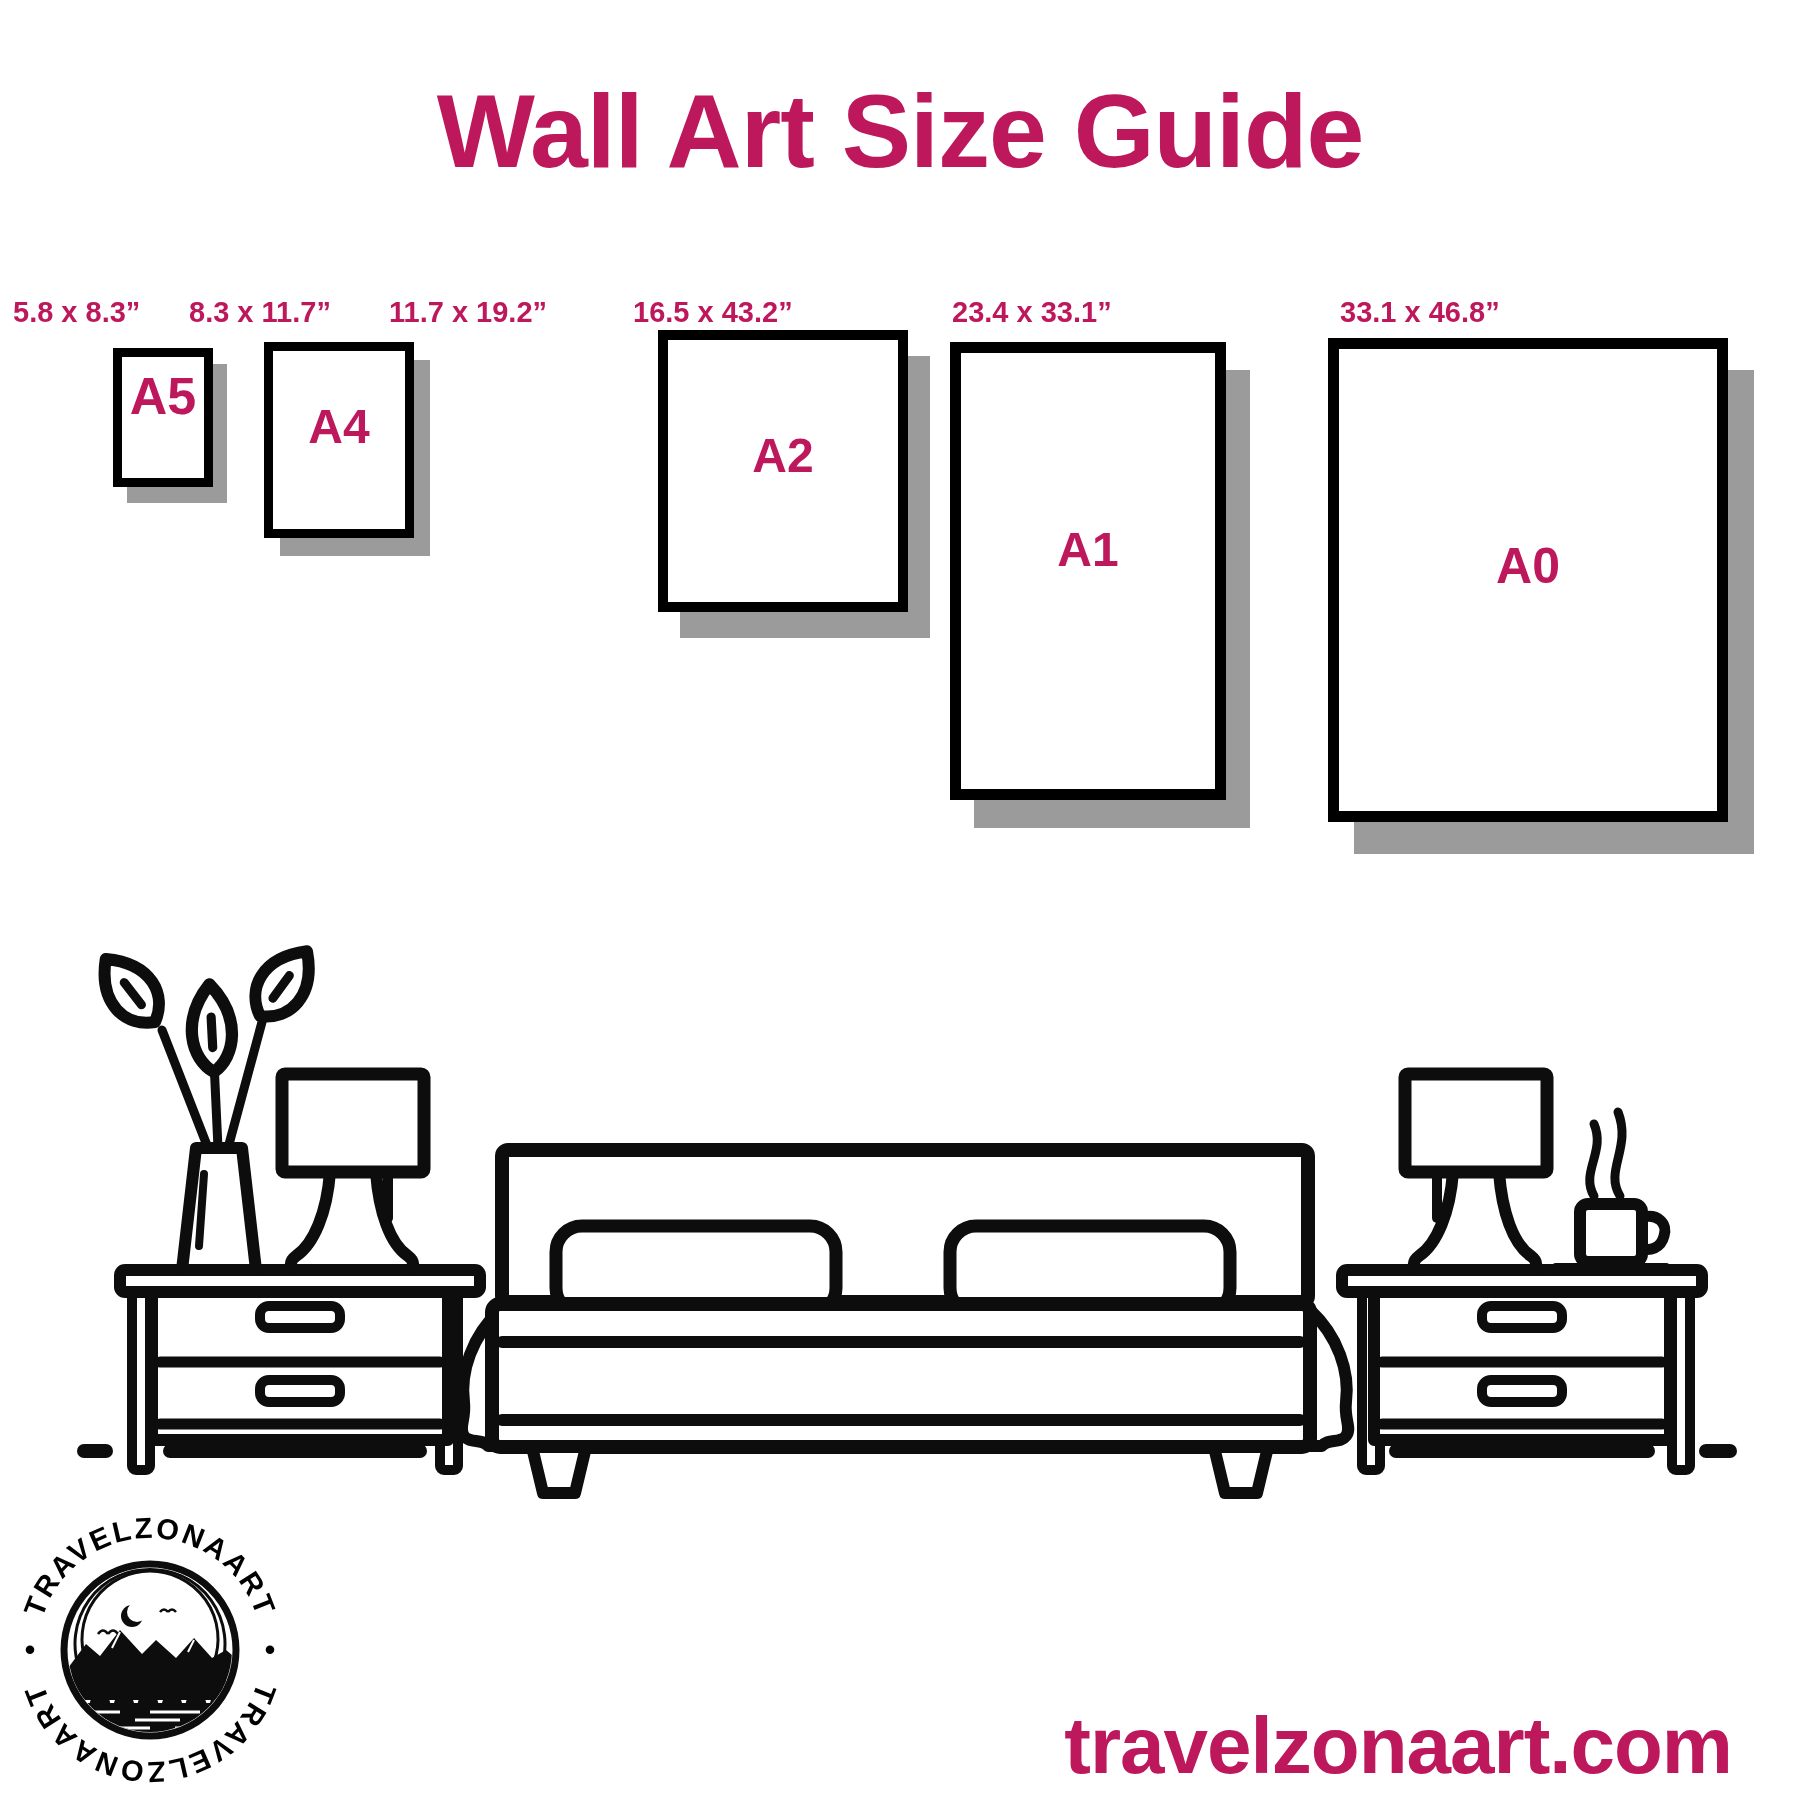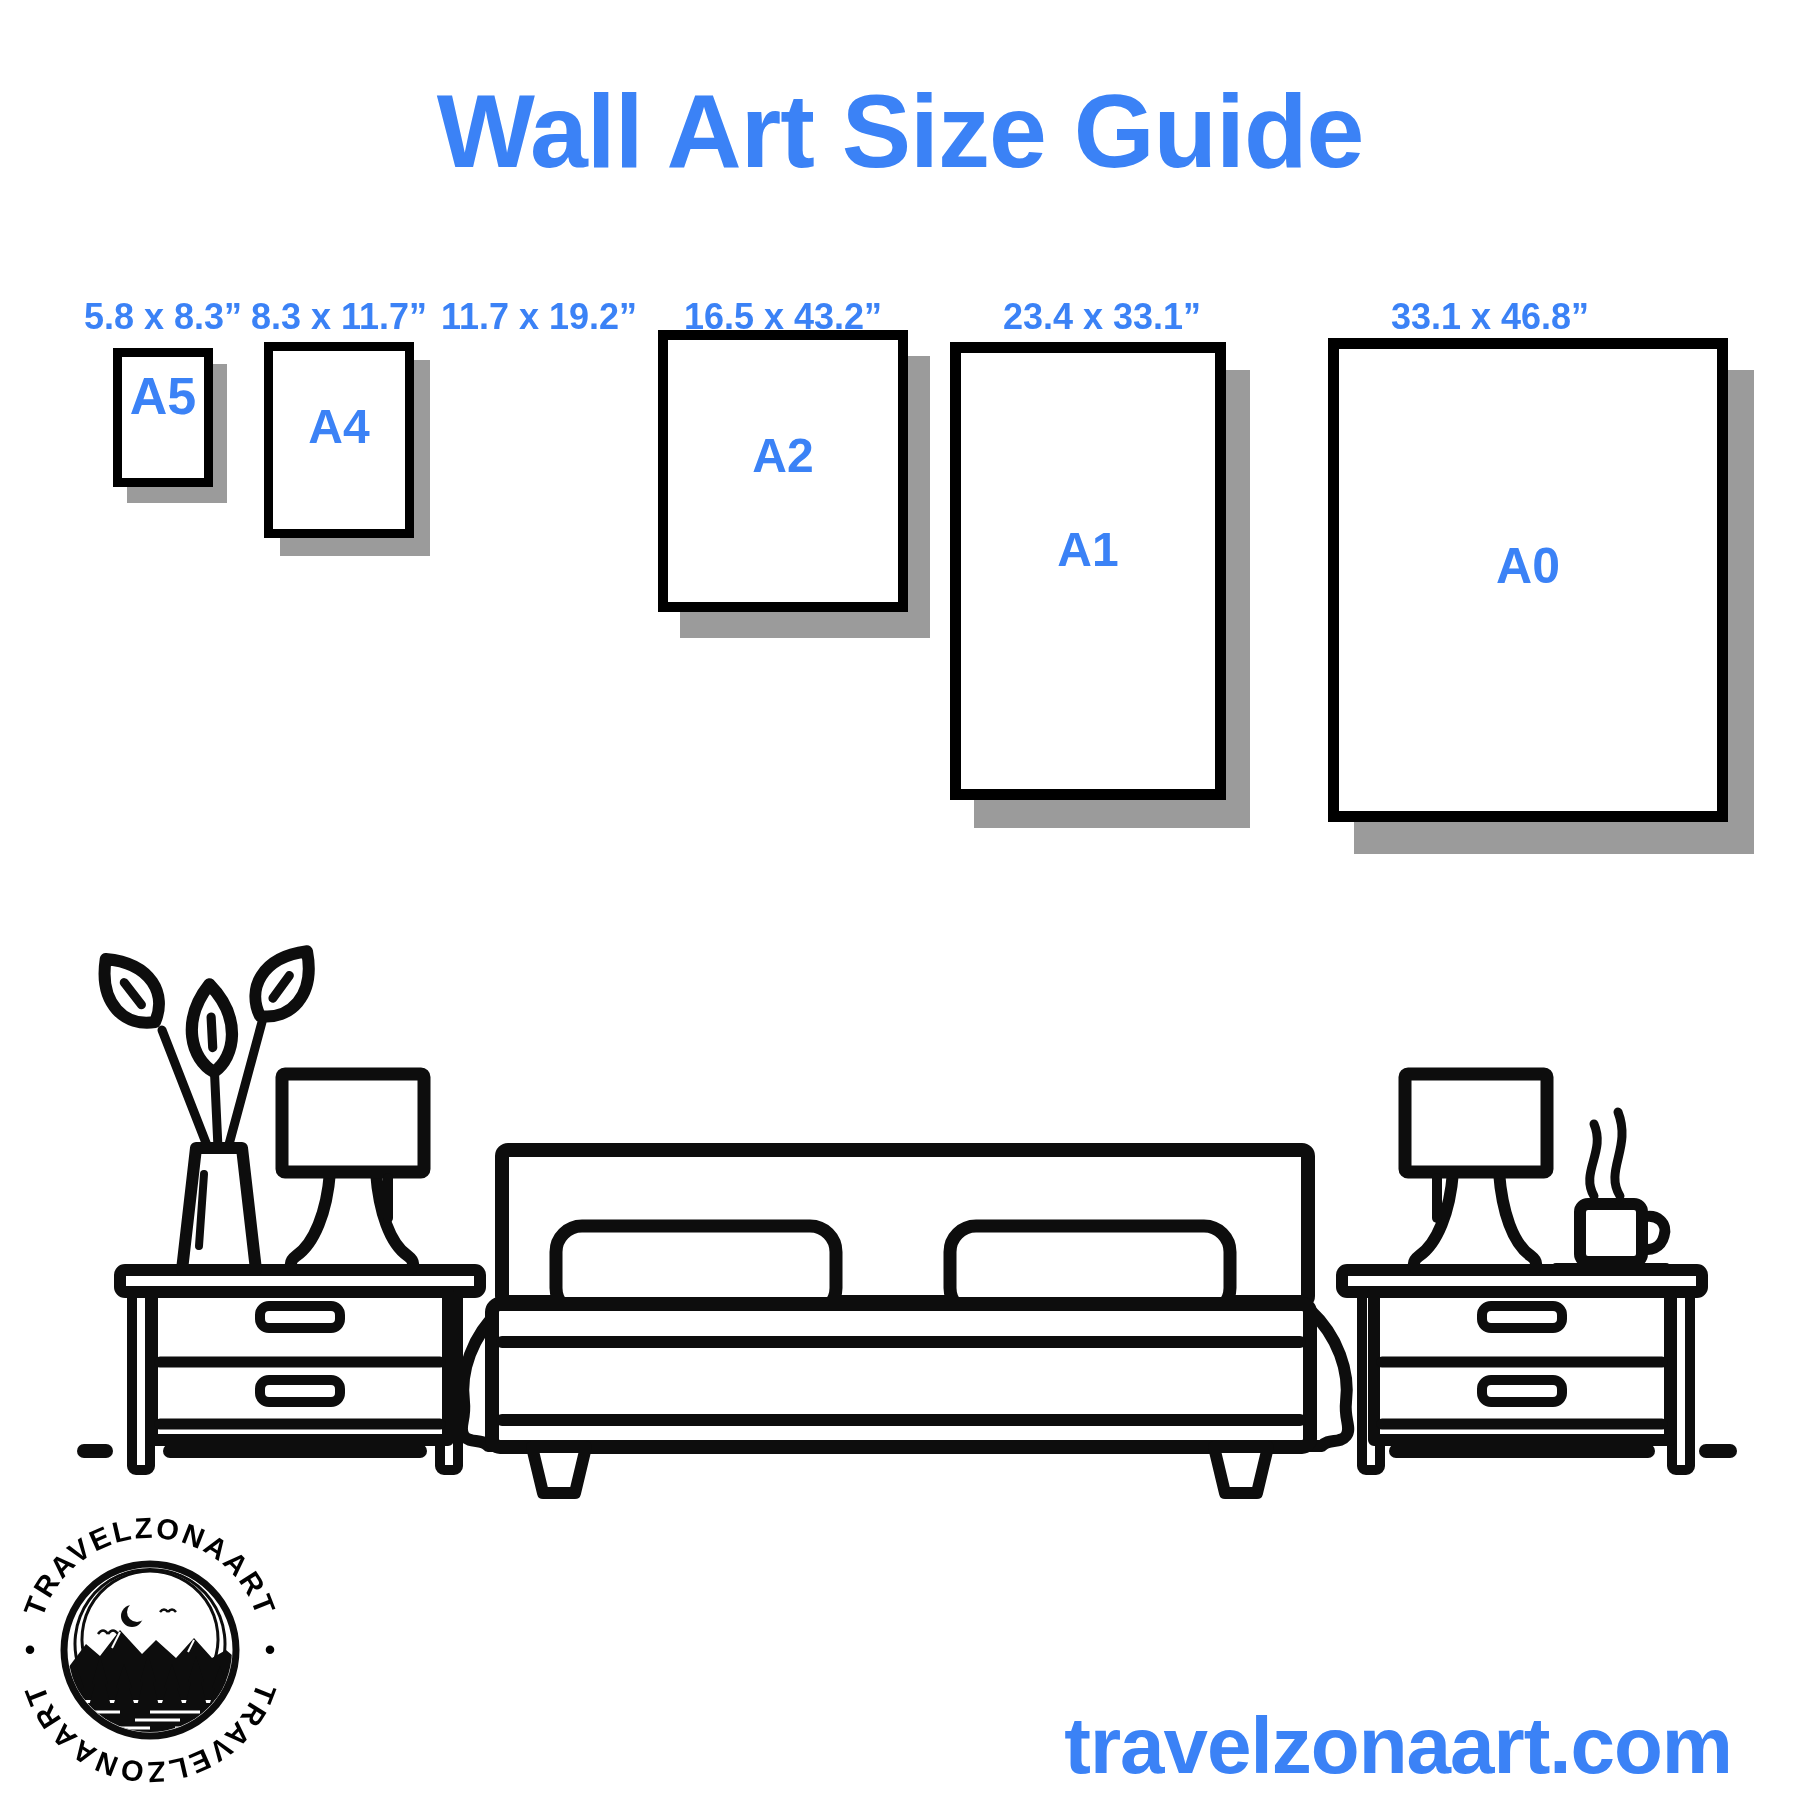--- a/index.html
+++ b/index.html
@@ -1,21 +1,21 @@
 <!DOCTYPE html>
 <html><head>
 <meta charset="utf-8">
 <style>
   html,body{margin:0;padding:0;background:#fff;}
   .page{position:relative;width:1800px;height:1800px;background:#fff;overflow:hidden;
-        font-family:"Liberation Sans",sans-serif;color:#3b82f6;}
+        font-family:"Liberation Sans",sans-serif;color:#be185d;}
   .title{position:absolute;left:0;top:72px;width:1800px;text-align:center;
          font-size:104px;font-weight:700;letter-spacing:-1px;}
-  .size-label{position:absolute;width:300px;text-align:center;top:296px;
-              font-size:36px;font-weight:700;}
+  .size-label{position:absolute;width:300px;text-align:left;top:296px;
+              font-size:29px;font-weight:700;}
   .frame{position:absolute;background:#fff;border-style:solid;border-color:#000;box-sizing:border-box;}
   .frame-letter{position:absolute;left:0;width:100%;text-align:center;
                 transform:translateY(-50%);font-size:48px;font-weight:700;}
   .scene,.logo{position:absolute;}
   .website{position:absolute;right:68px;top:1672px;font-size:80px;font-weight:700;letter-spacing:-1px;margin-top:28px;}
   svg text{font-family:"Liberation Sans",sans-serif;}
 </style>
 </head>
 <body>
 

